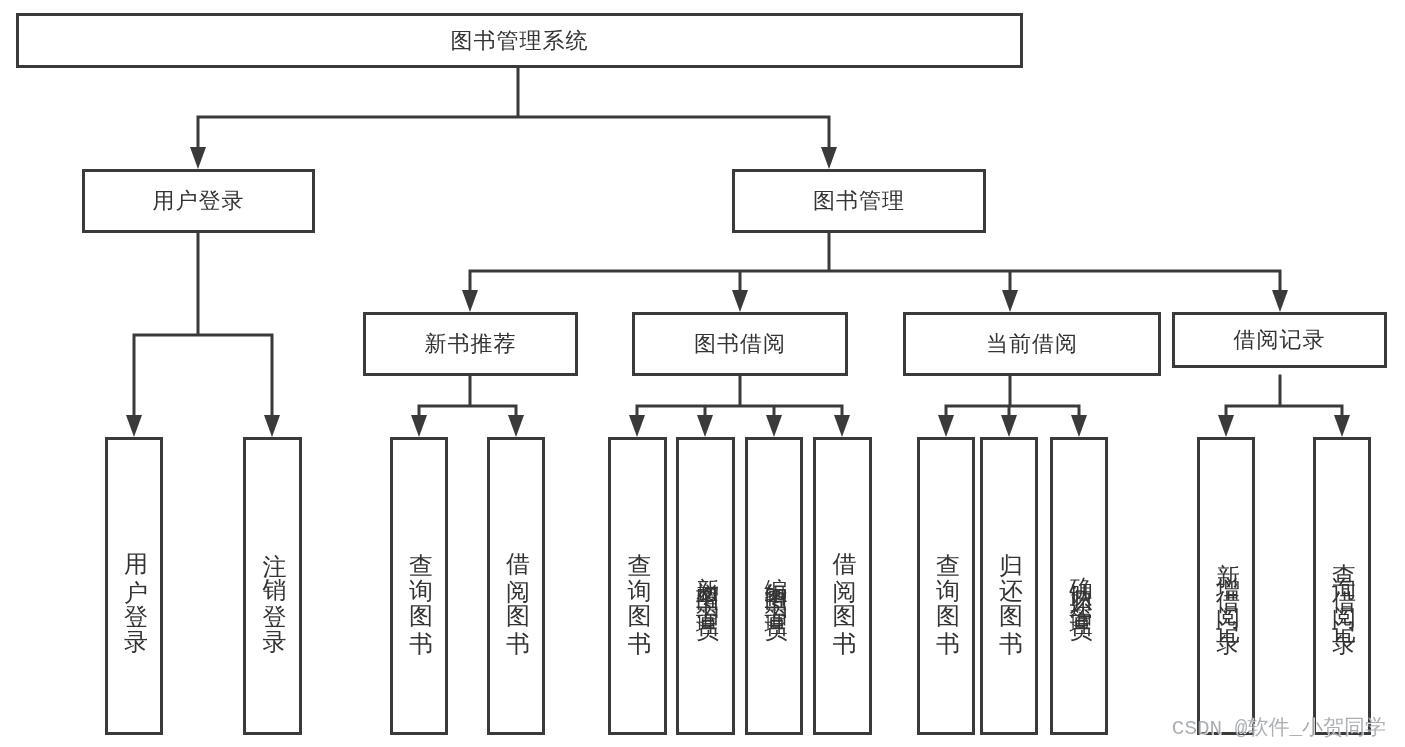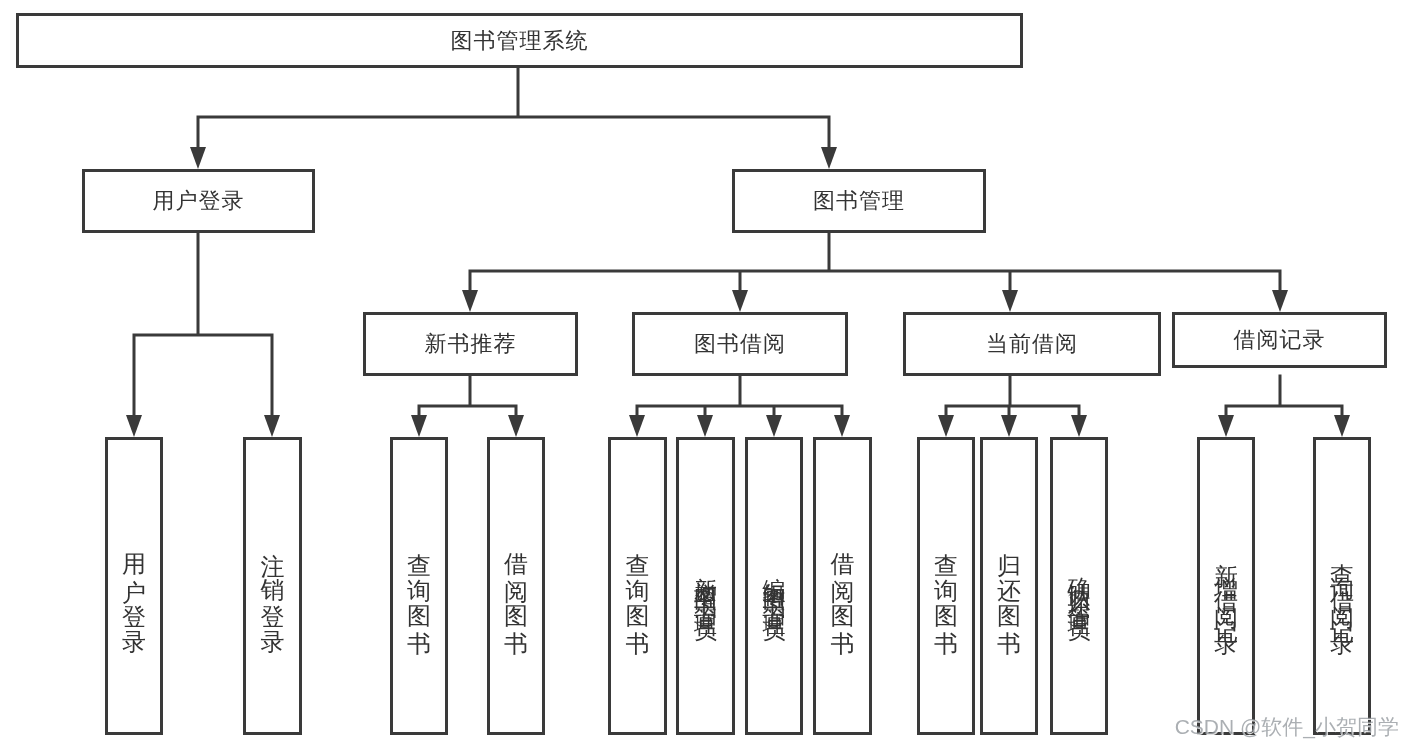--- a/index.html
+++ b/index.html
@@ -1,34 +1,34 @@
 <!DOCTYPE html>
 <html><head>
 <meta charset="utf-8">
 <style>
   html,body{margin:0;padding:0;background:#ffffff;}
   #canvas{
     position:relative;width:1405px;height:747px;background:#ffffff;overflow:hidden;
-    font-family:Liberation Sans, sans-serif;color:#333333;
+    font-family:Liberation Mono, monospace;color:#333333;
   }
   #wires{position:absolute;left:0;top:0;width:1405px;height:747px;}
   .node{
     position:absolute;box-sizing:border-box;border:3px solid #3a3a3a;background:#ffffff;
     display:flex;align-items:center;justify-content:center;z-index:2;
   }
   .hnode span{font-size:22px;letter-spacing:1px;white-space:nowrap;}
   .leaf span{
     writing-mode:vertical-rl;text-orientation:mixed;
     font-size:24px;line-height:1;white-space:nowrap;
   }
   .sp4 span{letter-spacing:26px;}
   .sp6 span{letter-spacing:14px;}
   .sp9 span{font-size:23px;letter-spacing:6px;}
   #watermark{
-    position:absolute;right:6px;bottom:6px;z-index:5;
+    position:absolute;right:19px;bottom:6px;z-index:5;
     font-size:21px;color:rgba(148,152,158,0.78);
     text-shadow:1px 1px 0 rgba(255,255,255,0.85);
     white-space:nowrap;
   }
 </style>
 </head>
 <body>
 
 <div id="canvas">
 

